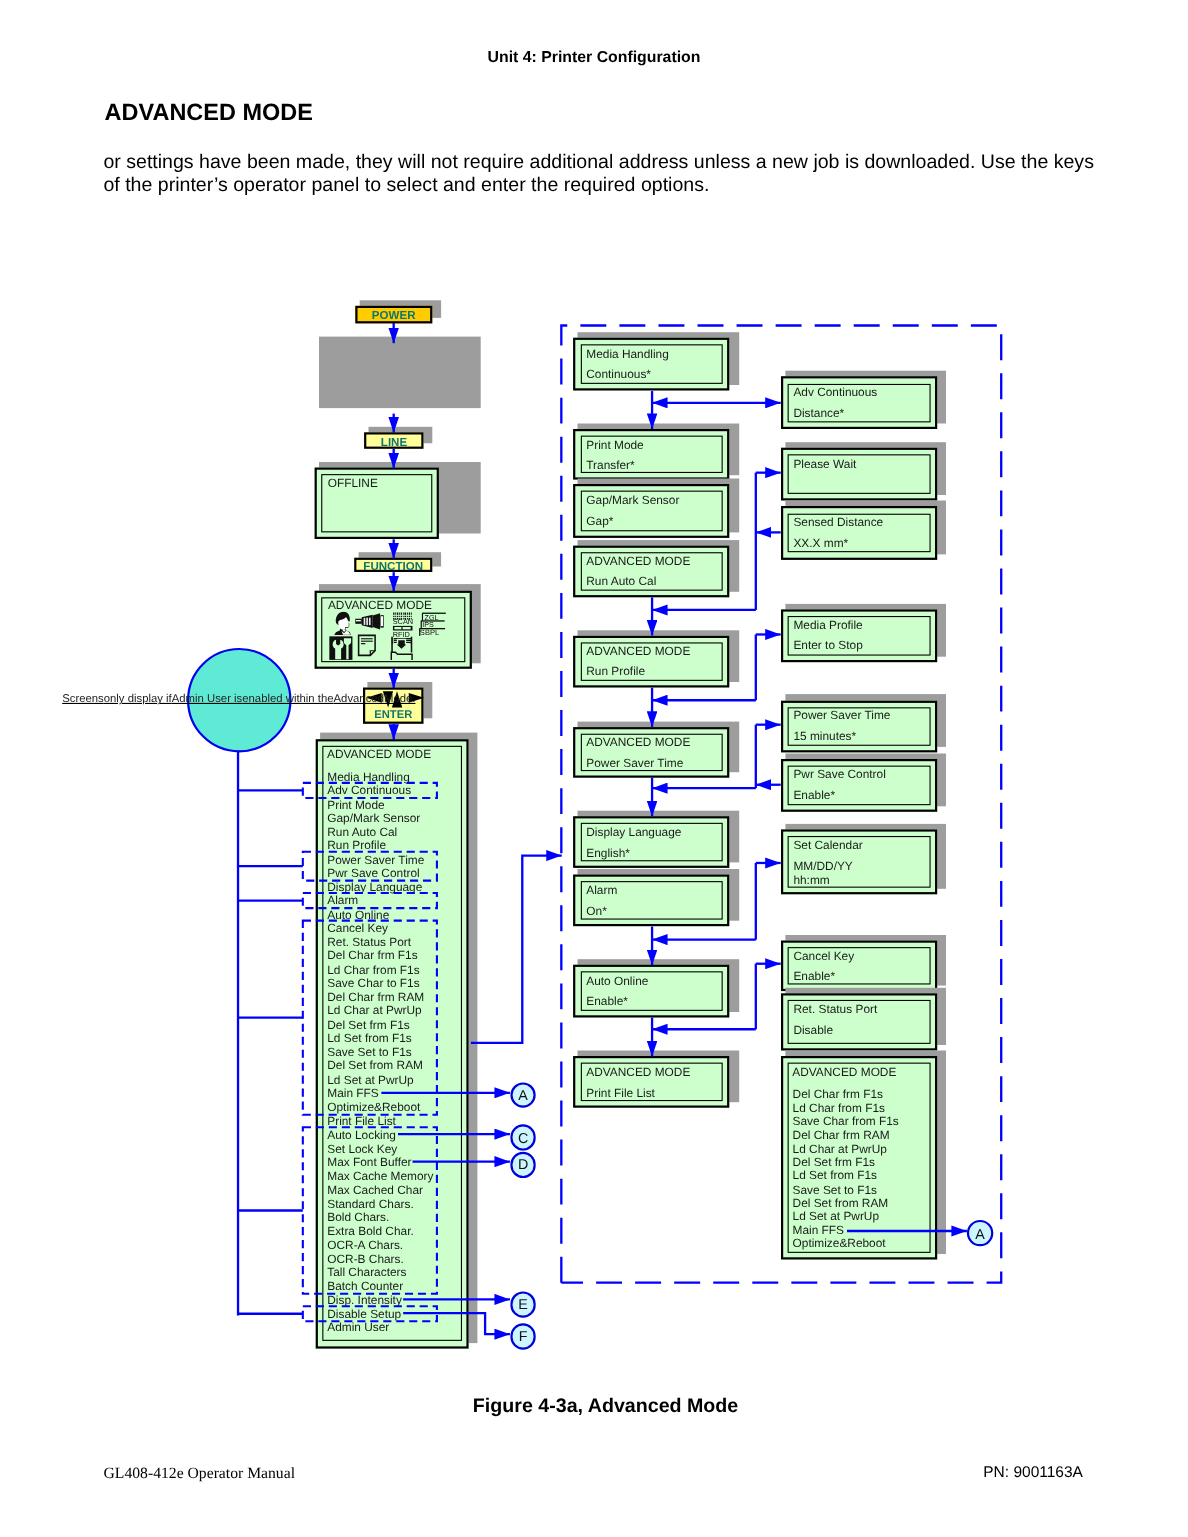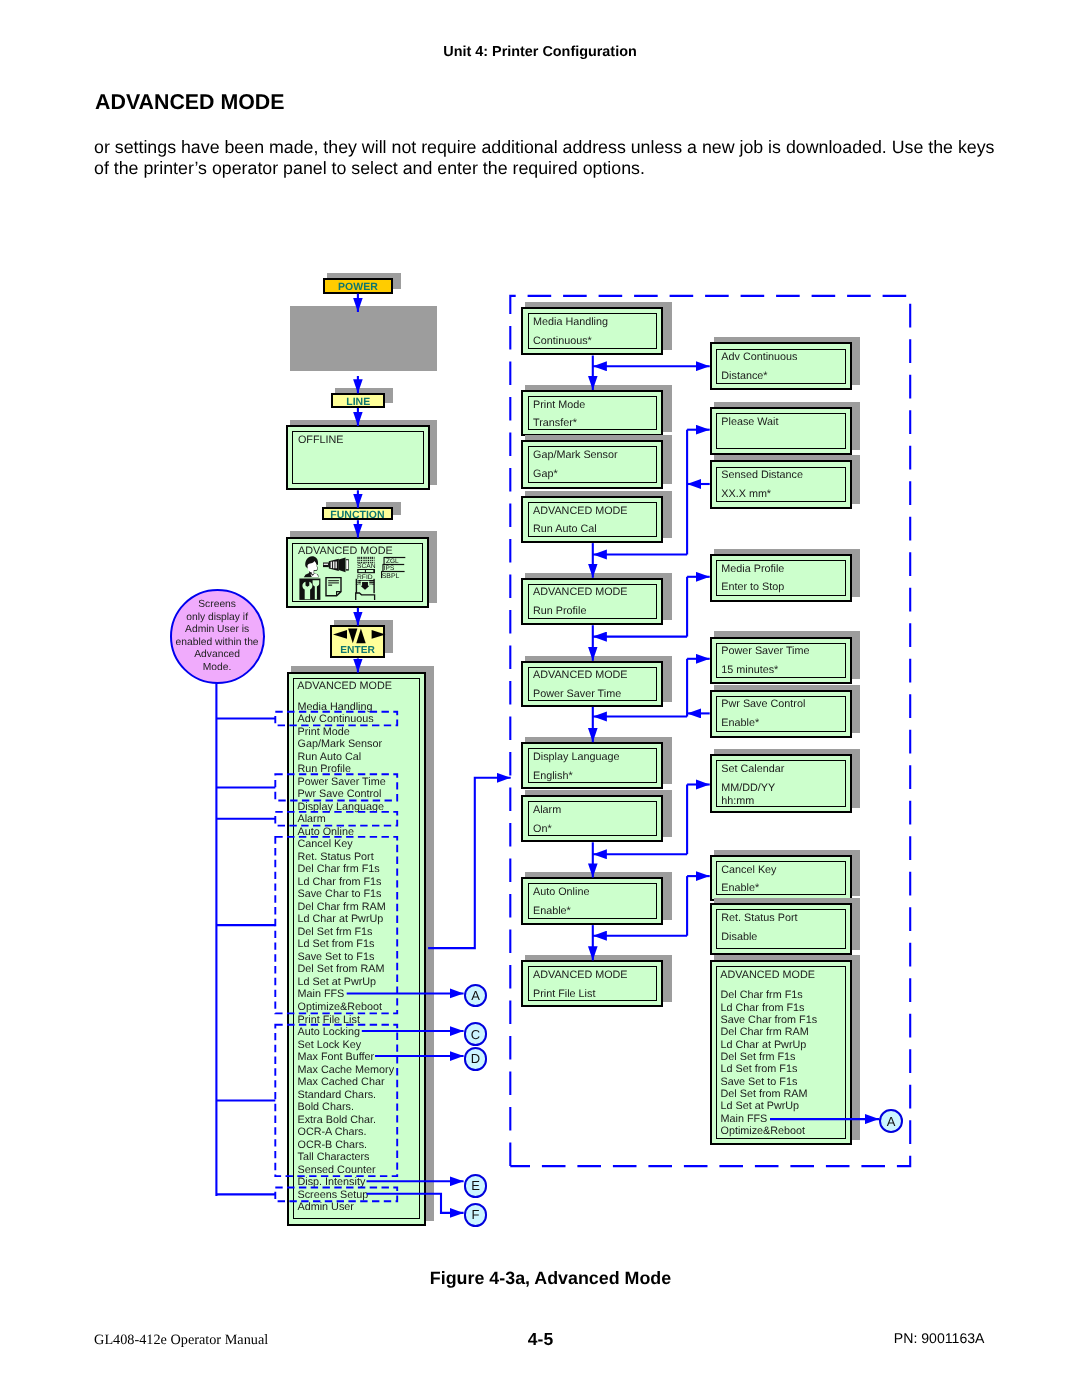--- a/index.html
+++ b/index.html
@@ -19,21 +19,21 @@
 
   .scr{position:absolute;box-sizing:border-box;background:#ccffcc;border:2.1px solid #000;}
   .scr .inner{position:absolute;left:4.2px;top:4.2px;right:4.2px;bottom:4.2px;border:1.9px solid #000;box-sizing:border-box;}
   .shadow{position:absolute;background:#9d9d9d;}
   .scr .t{position:absolute;font-size:10.8px;color:#1a1a1a;white-space:nowrap;letter-spacing:0;line-height:11px;}
 
   .key{position:absolute;box-sizing:border-box;border:2.4px solid #000;text-align:center;font-weight:bold;color:#0f766e;}
   .key .klab{position:absolute;left:0;width:100%;text-align:center;line-height:1;}
   .key .entericons{position:absolute;left:1.2px;top:1.6px;}
   .menu{position:absolute;font-size:10.8px;color:#1a1a1a;white-space:nowrap;line-height:11px;}
-  .note{position:absolute;box-sizing:border-box;border-radius:50%;background:#f0abfc;border:2.0px solid #0000ee;display:flex;align-items:center;justify-content:center;flex-direction:column;}
+  .note{position:absolute;box-sizing:border-box;border-radius:50%;background:#5eead4;border:2.0px solid #0000ee;display:flex;align-items:center;justify-content:center;flex-direction:row;text-decoration:underline;}
   .note span{display:block;font-size:10.3px;color:#222;line-height:12.5px;text-align:center;white-space:nowrap;}
   .adv-icons{display:block;}
   .conn{position:absolute;border-radius:50%;background:#ccf5ff;border:2.2px solid #0000dd;display:flex;align-items:center;justify-content:center;font-size:13px;color:#111;}
 </style>
 </head>
 <body>
 
 <div class="page">
   <div id="hdr">Unit 4:  Printer Configuration</div>
   <div id="title">ADVANCED MODE</div>
@@ -45,21 +45,21 @@
 <div class="shadow" style="left:326.6px;top:273.2px;width:74.8px;height:15.5px"></div>
 <div class="key" style="left:322.6px;top:278.3px;width:70.6px;height:15.3px;background:#ffcc00">
         <div class="klab" style="font-size:10.5px;top:2.1px">POWER</div>
       </div>
 <div class="shadow" style="left:290.3px;top:305.9px;width:146.7px;height:65.0px"></div>
 <div class="shadow" style="left:335.2px;top:388.0px;width:58.2px;height:15.0px"></div>
 <div class="key" style="left:331.2px;top:393.1px;width:54.0px;height:14.8px;background:#ffff99">
         <div class="klab" style="font-size:10.5px;top:1.9px">LINE</div>
       </div>
 <div class="shadow" style="left:290.3px;top:419.8px;width:146.7px;height:65.5px"></div>
-<div class="scr" style="left:286.3px;top:424.9px;width:144px;height:65.3px">
+<div class="scr" style="left:286.3px;top:424.9px;width:113px;height:65.3px">
 <div class="inner"></div>
 <div class="t" style="left:9.6px;top:7.9px">OFFLINE</div>
 </div>
 <div class="shadow" style="left:325.7px;top:502.2px;width:75.7px;height:13.1px"></div>
 <div class="key" style="left:321.7px;top:507.3px;width:71.5px;height:12.9px;background:#ffff99">
         <div class="klab" style="font-size:10.5px;top:1.0px">FUNCTION</div>
       </div>
 <div class="shadow" style="left:290.3px;top:531.4px;width:146.7px;height:71.4px"></div>
 <div class="scr" style="left:286.3px;top:536.5px;width:142.5px;height:71.2px">
 <div class="inner"></div>
@@ -189,23 +189,23 @@
 <div class="menu" style="left:9.0px;top:366.04px">Set Lock Key</div>
 <div class="menu" style="left:9.0px;top:378.56px">Max Font Buffer</div>
 <div class="menu" style="left:9.0px;top:391.08px">Max Cache Memory</div>
 <div class="menu" style="left:9.0px;top:403.60px">Max Cached Char</div>
 <div class="menu" style="left:9.0px;top:416.12px">Standard Chars.</div>
 <div class="menu" style="left:9.0px;top:428.64px">Bold Chars.</div>
 <div class="menu" style="left:9.0px;top:441.16px">Extra Bold Char.</div>
 <div class="menu" style="left:9.0px;top:453.68px">OCR-A Chars.</div>
 <div class="menu" style="left:9.0px;top:466.20px">OCR-B Chars.</div>
 <div class="menu" style="left:9.0px;top:478.72px">Tall Characters</div>
-<div class="menu" style="left:9.0px;top:491.24px">Sensed Counter</div>
+<div class="menu" style="left:9.0px;top:491.24px">Batch Counter</div>
 <div class="menu" style="left:9.0px;top:503.76px">Disp. Intensity</div>
-<div class="menu" style="left:9.0px;top:516.28px">Screens Setup</div>
+<div class="menu" style="left:9.0px;top:516.28px">Disable Setup</div>
 <div class="menu" style="left:9.0px;top:528.80px">Admin User</div>
 </div>
 <div class="note" style="left:169.6px;top:589.1px;width:95px;height:95px">
 <span>Screens</span>
 <span>only display if</span>
 <span>Admin User is</span>
 <span>enabled within the</span>
 <span>Advanced</span>
 <span>Mode.</span>
 </div>
@@ -423,15 +423,14 @@
 <path d="M366.5 1181.2600000000002 L463.6 1181.2600000000002" stroke="#0000FF" stroke-width="2.1" fill="none" marker-end="url(#ar)"></path>
 <path d="M366.5 1193.7800000000002 L441.0 1193.7800000000002 L441.0 1212.9 L463.6 1212.9" stroke="#0000FF" stroke-width="2.1" fill="none" marker-end="url(#ar)"></path>
 <path d="M428.1 948.1 L474.8 948.1 L474.8 777.8 L510.7 777.8" stroke="#0000FF" stroke-width="2.1" fill="none" marker-end="url(#ar)"></path>
 <path d="M770.0 1119.1 L879.0 1119.1" stroke="#0000FF" stroke-width="2.1" fill="none" marker-end="url(#ar)"></path>
 <path d="M216.4 683.2 L216.4 1196.0" stroke="#0000FF" stroke-width="2.1" fill="none"></path>
 </svg>
 </div>
 
   <div id="figcap">Figure 4-3a, Advanced Mode</div>
   <div id="ft-l">GL408-412e Operator Manual</div>
-  <div id="ft-c">4-5</div>
   <div id="ft-r">PN: 9001163A</div>
 </div>
 
 </body></html>

